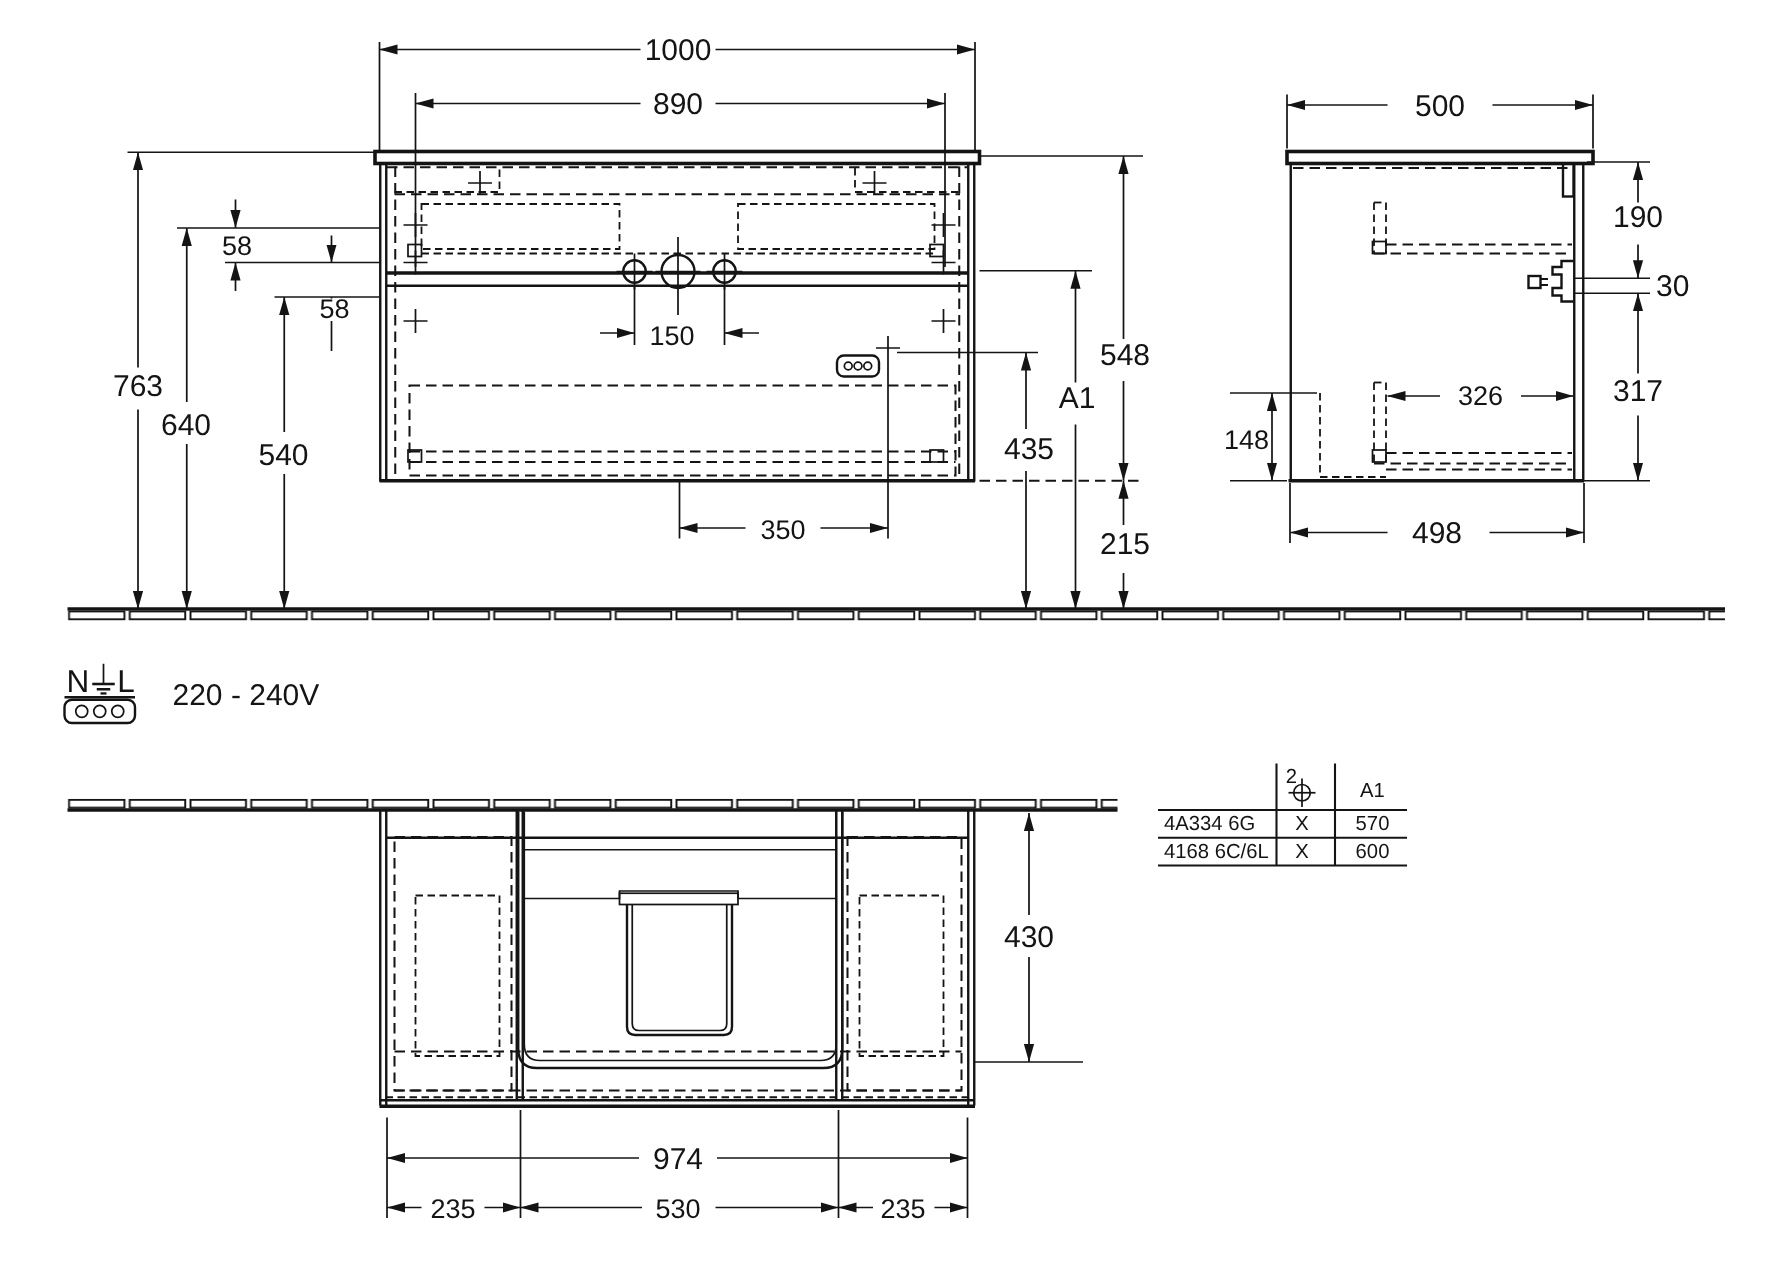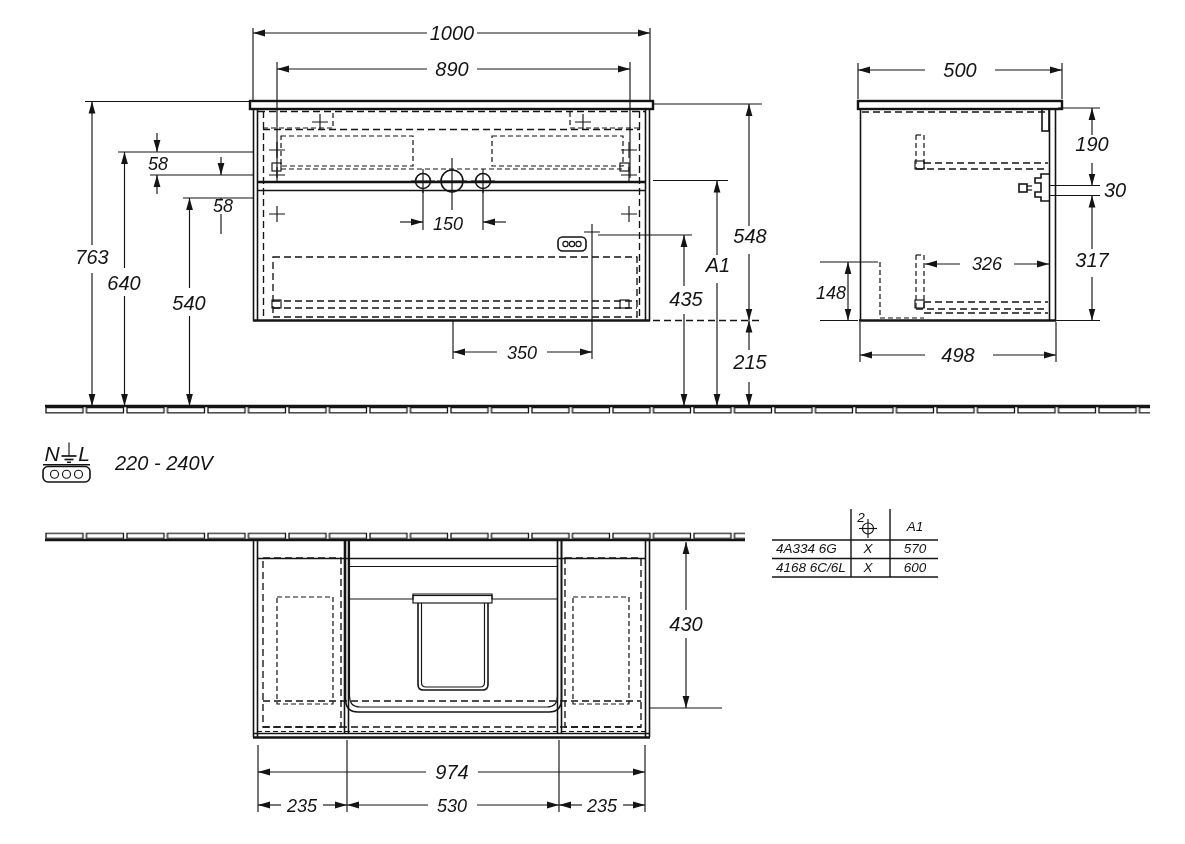--- a/index.html
+++ b/index.html
@@ -1,16 +1,16 @@
 <!DOCTYPE html>
 <html><head>
 <meta charset="utf-8">
 <style>
   html,body{margin:0;padding:0;background:#ffffff;}
-  .canvas{position:relative;width:1185px;height:844px;background:#ffffff;overflow:hidden;font-style:italic;}
+  .canvas{position:relative;width:1185px;height:844px;background:#ffffff;overflow:hidden;}
   svg{display:block;}
   .s-heavy{stroke:#141414;stroke-width:2.4;fill:none;}
   .s-med{stroke:#141414;stroke-width:1.6;fill:none;}
   .s-thin{stroke:#141414;stroke-width:1.15;fill:none;}
   .s-dash{stroke:#141414;stroke-width:1.35;fill:none;stroke-dasharray:7 4;}
   .s-dash2{stroke:#141414;stroke-width:1.2;fill:none;stroke-dasharray:5 3;}
   text{fill:#141414;font-family:"Liberation Sans","DejaVu Sans",sans-serif;}
   .t20{font-size:20px;}
   .t18{font-size:18px;}
   .t21{font-size:21px;}

